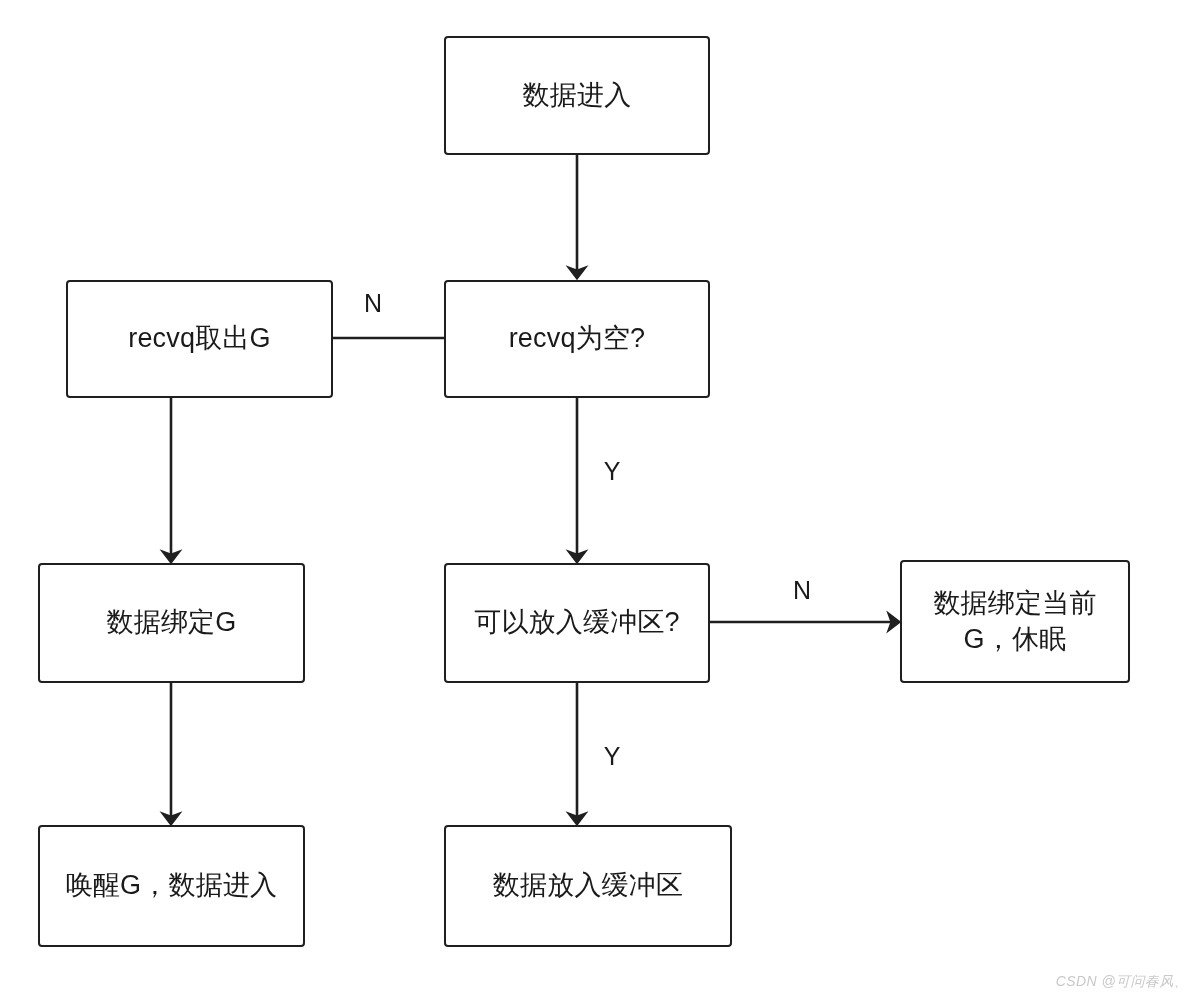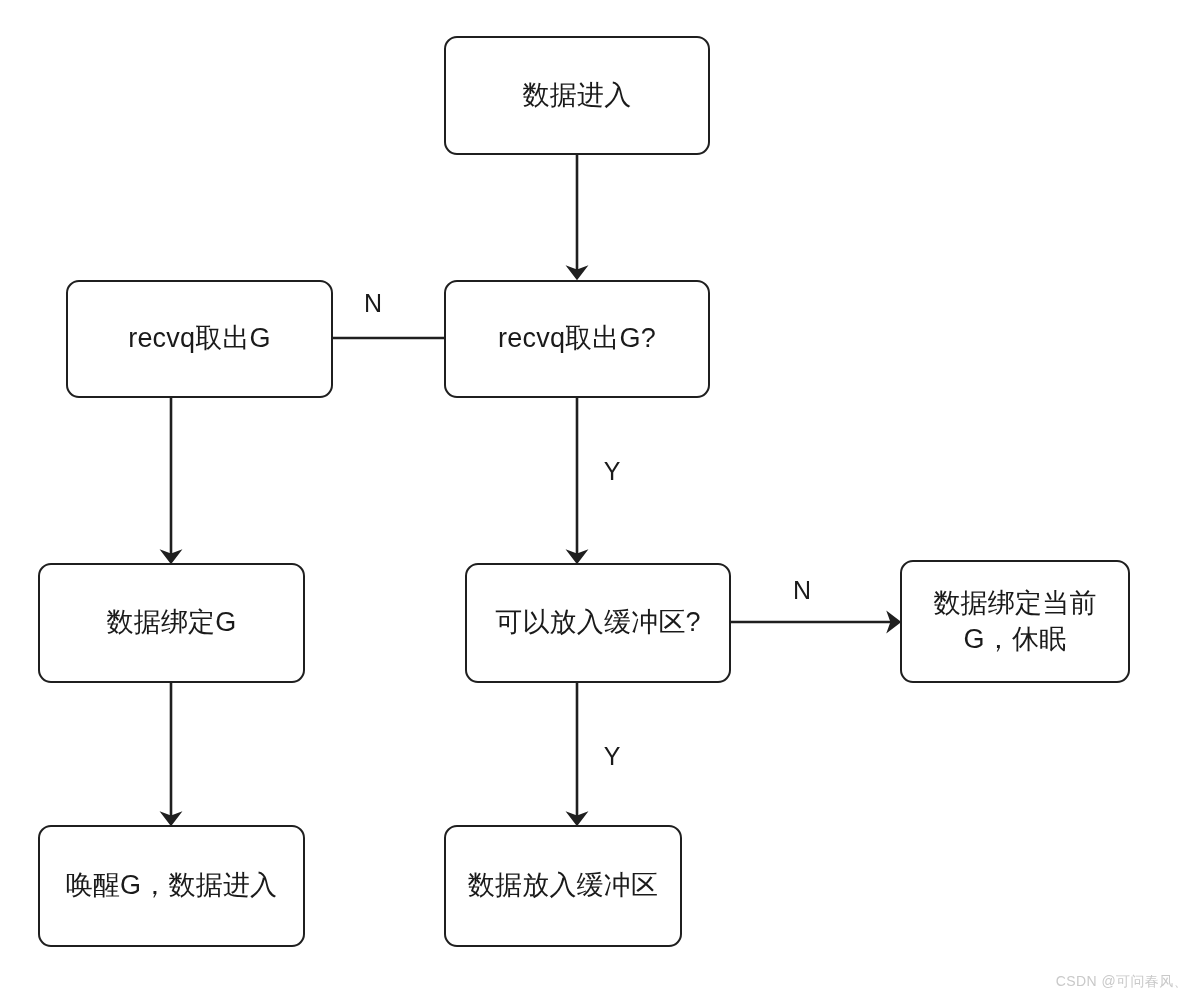--- a/index.html
+++ b/index.html
@@ -15,21 +15,21 @@
     position: relative;
     width: 1200px;
     height: 997px;
     background: #ffffff;
     overflow: hidden;
   }
   .node {
     position: absolute;
     box-sizing: border-box;
     border: 2.2px solid #1f1f1f;
-    border-radius: 13px;
+    border-radius: 4px;
     background: #ffffff;
     display: flex;
     align-items: center;
     justify-content: center;
     text-align: center;
     color: #1a1a1a;
     font-size: 27px;
     line-height: 1.32;
     letter-spacing: 0.2px;
     padding: 4px 14px;
@@ -55,20 +55,21 @@
     pointer-events: none;
   }
   .watermark {
     position: absolute;
     right: 12px;
     bottom: 6px;
     font-size: 14px;
     color: #c9c9c9;
     letter-spacing: 0.4px;
     white-space: nowrap;
+    font-style: italic;
   }
 </style>
 </head>
 <body>
 
 <div id="canvas">
 
   <svg class="edge-svg" viewBox="0 0 1200 997" xmlns="http://www.w3.org/2000/svg">
     <defs>
       <marker id="arrow-down" markerWidth="12" markerHeight="12" refX="3.2" refY="6" orient="auto" markerUnits="strokeWidth">
@@ -110,44 +111,44 @@
     <g>
       <line x1="577" y1="683" x2="577" y2="818" stroke="#1f1f1f" stroke-width="2.6" marker-end="url(#arrow-down)"></line>
     </g>
   </svg>
 
   <div class="node" style="left:444px; top:36px; width:266px; height:119px;">
     <span class="node-text">数据进入</span>
   </div>
 
   <div class="node" style="left:444px; top:280px; width:266px; height:118px;">
-    <span class="node-text">recvq取出G?</span>
+    <span class="node-text">recvq为空?</span>
   </div>
 
   <div class="node" style="left:38px; top:280px; width:267px; height:118px;margin-left:28px;">
     <span class="node-text">recvq取出G</span>
   </div>
 
   <div class="node" style="left:38px; top:563px; width:267px; height:120px;">
     <span class="node-text">数据绑定G</span>
   </div>
 
-  <div class="node" style="left:444px; top:563px; width:266px; height:120px;margin-left:21px;">
+  <div class="node" style="left:444px; top:563px; width:266px; height:120px;">
     <span class="node-text">可以放入缓冲区?</span>
   </div>
 
   <div class="node" style="left:900px; top:560px; width:230px; height:123px;">
     <span class="node-text">数据绑定当前G，休眠</span>
   </div>
 
   <div class="node" style="left:38px; top:825px; width:267px; height:122px;">
     <span class="node-text">唤醒G，数据进入</span>
   </div>
 
-  <div class="node" style="left:444px; top:825px; width:238px; height:122px;">
+  <div class="node" style="left:444px; top:825px; width:288px; height:122px;">
     <span class="node-text">数据放入缓冲区</span>
   </div>
 
   <div class="edge-label" style="left:358px; top:291px; width:30px;">N</div>
 
   <div class="edge-label" style="left:597px; top:459px; width:30px;">Y</div>
 
   <div class="edge-label" style="left:787px; top:578px; width:30px;">N</div>
 
   <div class="edge-label" style="left:597px; top:744px; width:30px;">Y</div>

